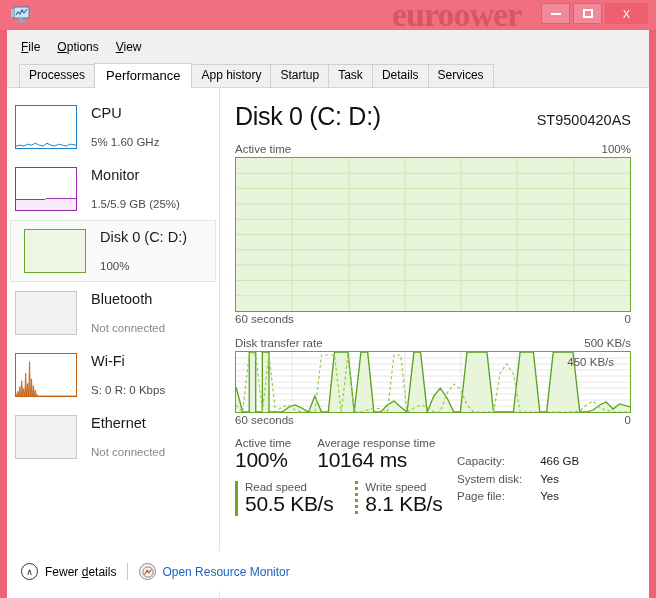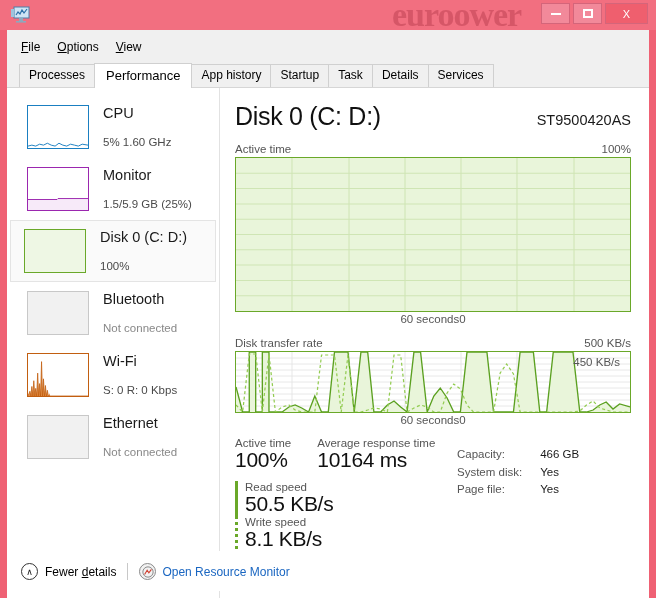--- a/index.html
+++ b/index.html
@@ -102,21 +102,21 @@
   
   .body { position: relative; height: 516px; background: #fff; display: flex; }
   .sidebar {
     width: 213px; height: 100%;
     border-right: 1px solid #e2e2e2;
     padding-top: 8px;
     position: relative;
   }
   .side-item {
     height: 62px; display: flex; align-items: center;
-    padding-left: 20px; cursor: pointer;
+    padding-left: 8px; cursor: pointer;
   }
   .side-item.selected {
     background: #fafafa;
     border: 1px solid #e4e4e4;
     margin: 0 3px;
     padding-left: 13px;
   }
   .thumb {
     width: 62px; height: 44px;
     border: 1px solid #999;
@@ -134,46 +134,46 @@
   .main { flex: 1; padding: 14px 18px 0 15px; position: relative; }
   .main-head { display: flex; align-items: baseline; justify-content: space-between; }
   .main-title { font-size: 25px; color: #101010; font-weight: normal; letter-spacing: -0.3px; }
   .main-model { font-size: 14.5px; color: #1a1a1a; }
 
   .graph-label-row {
     display: flex; justify-content: space-between;
     font-size: 11.5px; color: #555; margin-top: 12px; margin-bottom: 2px;
   }
   .graph-foot-row {
-    display: flex; justify-content: center;
+    display: flex; justify-content: space-between;
     font-size: 11.5px; color: #555; margin-top: 1px;
   }
   .graph-box { border: 1px solid #6aa829; position: relative; background: #eef7e4; }
   .graph-box.big { height: 155px; }
   .graph-box.small { height: 62px; background: #ffffff; }
   .graph-box svg { display: block; width: 100%; height: 100%; }
   .inner-label {
-    position: absolute; right: 10px; top: 4px;
+    position: absolute; right: 16px; top: 4px;
     font-size: 11.5px; color: #555;
   }
 
   
   .stats { display: flex; margin-top: 11px; position: relative; }
   .stat-col { margin-right: 26px; }
   .stat-cap { font-size: 11.5px; color: #555; }
   .stat-val { font-size: 21px; color: #101010; margin-top: -1px; letter-spacing: -0.3px; }
-  .rw { display: flex; margin-top: 9px; flex-direction: column; }
+  .rw { display: flex; margin-top: 9px; }
   .rw-item { display: flex; padding-left: 0; margin-right: 22px; }
   .rw-bar { width: 3px; margin-right: 7px; flex: none; }
   .rw-bar.solid { background: #6aa829; }
   .rw-bar.dotted {
     background: repeating-linear-gradient(to bottom, #6aa829 0 3px, transparent 3px 6px);
   }
   .meta {
-    position: absolute; left: 222px; top: 9px;
+    position: absolute; left: 222px; top: 16px;
     font-size: 11.5px; color: #555; line-height: 17.5px;
   }
   .meta table { border-collapse: collapse; }
   .meta td { padding: 0; vertical-align: top; }
   .meta td.k { padding-right: 18px; color: #555; }
   .meta td.v { color: #1a1a1a; }
 
   
   .statusbar {
     position: absolute; left: 0; bottom: 0;

